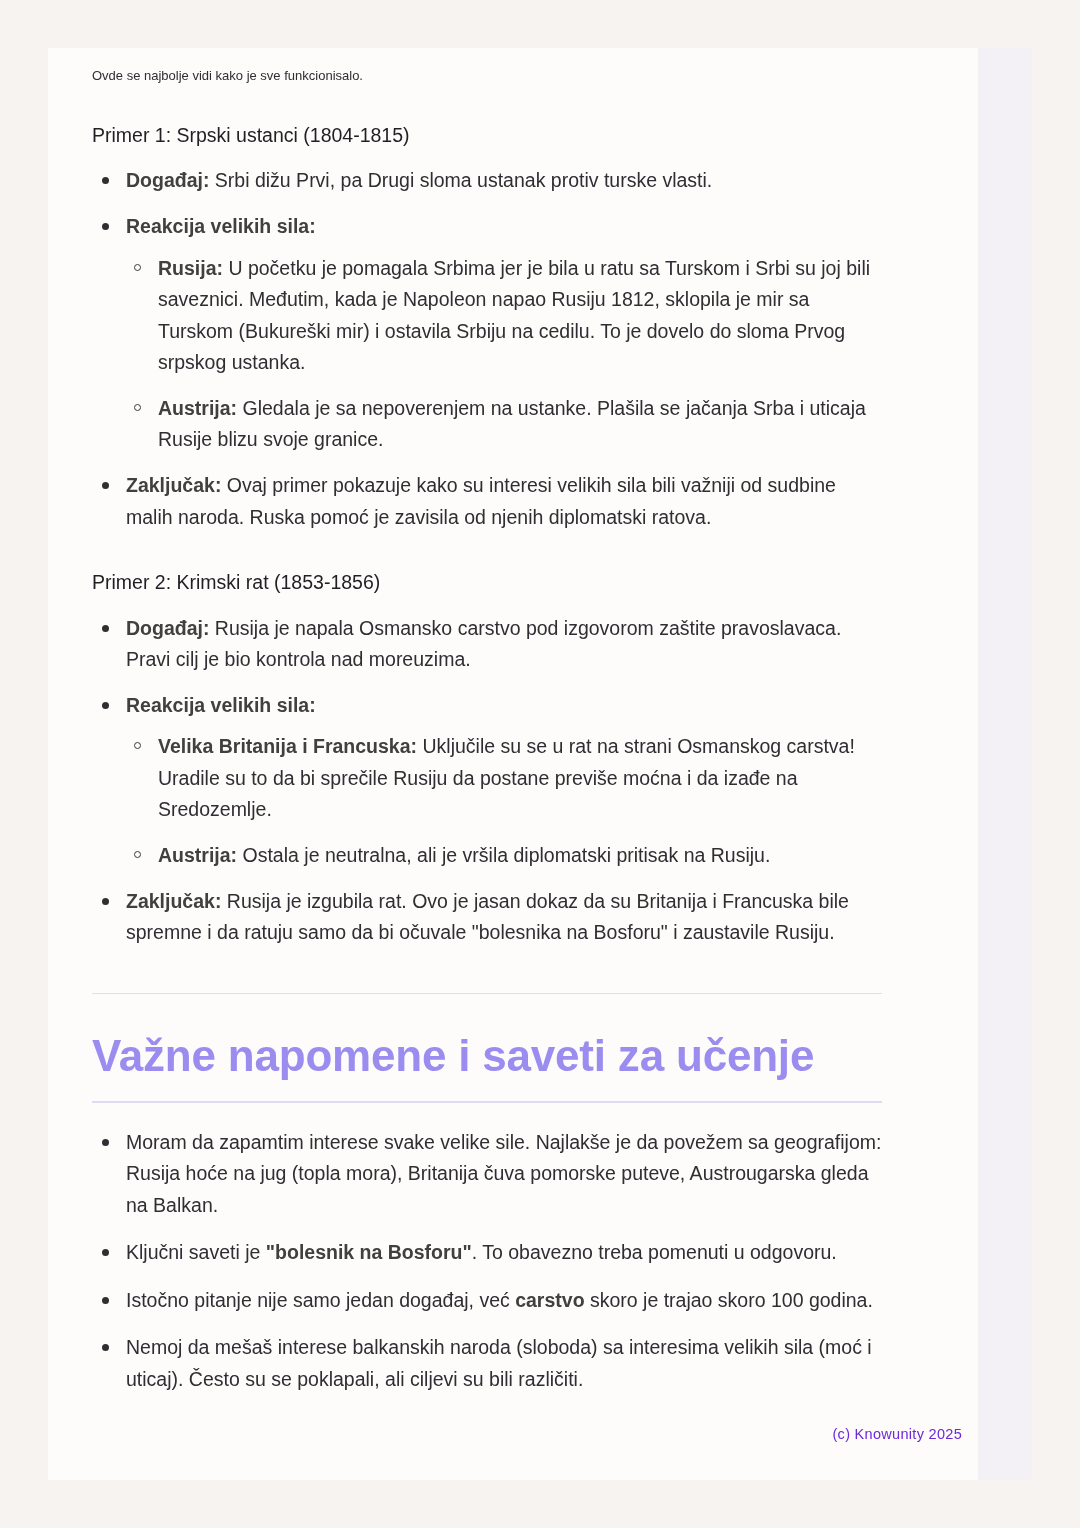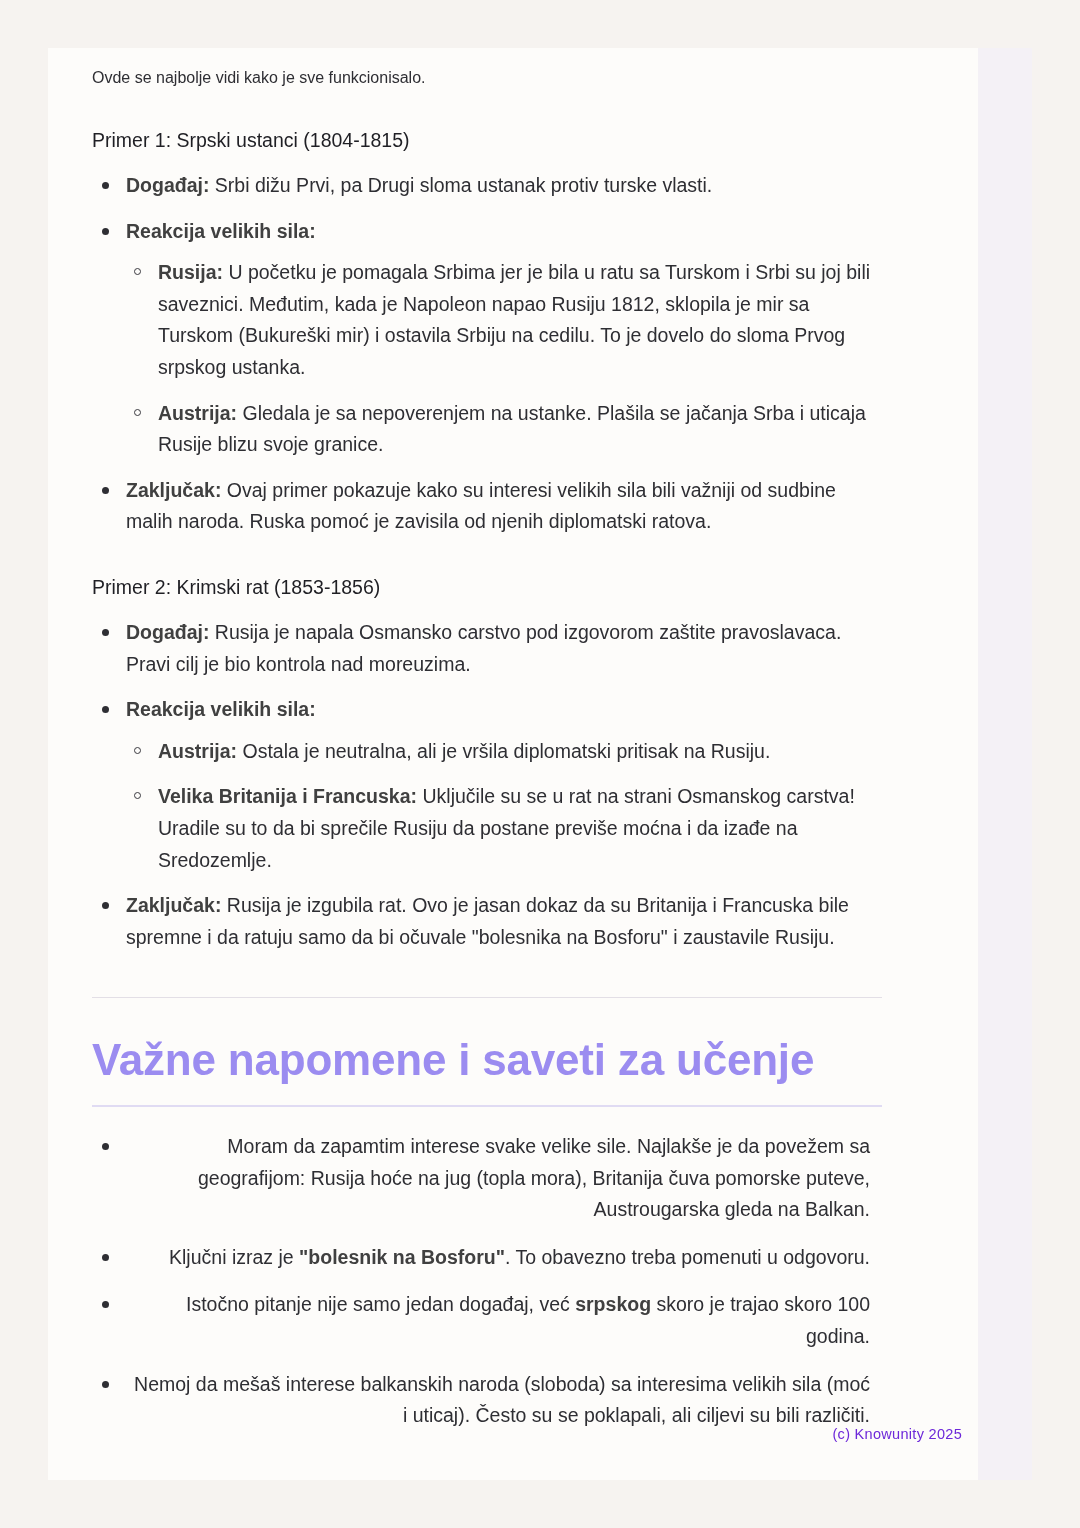--- a/index.html
+++ b/index.html
@@ -34,21 +34,21 @@
   .content {
     position: absolute;
     left: 44px;
     top: 0;
     width: 790px;
     padding-top: 6px;
     box-sizing: border-box;
   }
   p.intro {
     margin: 0 0 0 0;
-    font-size: 16px;
+    font-size: 13px;
     line-height: 1.55;
     color: #2e2e33;
     padding-top: 12px;
   }
   h3.example-head {
     font-size: 19.5px;
     font-weight: normal;
     color: #1f1f24;
     margin: 36px 0 0 0;
     line-height: 1.4;
@@ -121,23 +121,22 @@
     letter-spacing: -0.2px;
     line-height: 1.2;
   }
   .title-rule {
     border: none;
     border-top: 2px solid #e0dbf3;
     margin: 18px 0 0 0;
   }
   ul.tips {
     list-style: none;
-    margin: 24px 12px 0 0;
-    padding: 0;
-    text-align: right;
+    margin: 24px 0 0 0;
+    padding: 0;
   }
   ul.tips > li {
     position: relative;
     padding-left: 34px;
     margin-bottom: 16px;
     font-size: 19.5px;
     line-height: 1.62;
     color: #2e2e33;
   }
   ul.tips > li::before {
@@ -195,47 +194,47 @@
     <h3 class="example-head">Primer 2: Krimski rat (1853-1856)</h3>
     <ul class="lvl1">
       <li class="bullet">
         <span class="b">Događaj:</span><span> Rusija je napala Osmansko carstvo pod izgovorom zaštite pravoslavaca. Pravi cilj je bio kontrola nad moreuzima.</span>
       </li>
       <li class="bullet">
         <span class="b">Reakcija velikih sila:</span>
         <div class="nested-wrap">
           <ul class="lvl2">
             <li class="subbullet">
+              <span class="b">Velika Britanija i Francuska:</span><span> Uključile su se u rat na strani Osmanskog carstva! Uradile su to da bi sprečile Rusiju da postane previše moćna i da izađe na Sredozemlje.</span>
+            </li>
+            <li class="subbullet">
               <span class="b">Austrija:</span><span> Ostala je neutralna, ali je vršila diplomatski pritisak na Rusiju.</span>
-            </li>
-            <li class="subbullet">
-              <span class="b">Velika Britanija i Francuska:</span><span> Uključile su se u rat na strani Osmanskog carstva! Uradile su to da bi sprečile Rusiju da postane previše moćna i da izađe na Sredozemlje.</span>
             </li>
           </ul>
         </div>
       </li>
       <li class="bullet">
         <span class="b">Zaključak:</span><span> Rusija je izgubila rat. Ovo je jasan dokaz da su Britanija i Francuska bile spremne i da ratuju samo da bi očuvale "bolesnika na Bosforu" i zaustavile Rusiju.</span>
       </li>
     </ul>
 
     <hr class="divider">
 
     <h2 class="section-title">Važne napomene i saveti za učenje</h2>
     <hr class="title-rule">
 
     <ul class="tips">
       <li>
         <span>Moram da zapamtim interese svake velike sile. Najlakše je da povežem sa geografijom: Rusija hoće na jug (topla mora), Britanija čuva pomorske puteve, Austrougarska gleda na Balkan.</span><span class="b"></span><span></span>
       </li>
       <li>
-        <span>Ključni izraz je </span><span class="b">"bolesnik na Bosforu"</span><span>. To obavezno treba pomenuti u odgovoru.</span>
-      </li>
-      <li>
-        <span>Istočno pitanje nije samo jedan događaj, već </span><span class="b">srpskog</span><span> skoro je trajao skoro 100 godina.</span>
+        <span>Ključni saveti je </span><span class="b">"bolesnik na Bosforu"</span><span>. To obavezno treba pomenuti u odgovoru.</span>
+      </li>
+      <li>
+        <span>Istočno pitanje nije samo jedan događaj, već </span><span class="b">carstvo</span><span> skoro je trajao skoro 100 godina.</span>
       </li>
       <li>
         <span>Nemoj da mešaš interese balkanskih naroda (sloboda) sa interesima velikih sila (moć i uticaj). Često su se poklapali, ali ciljevi su bili različiti.</span><span class="b"></span><span></span>
       </li>
     </ul>
 
   </div>
 
   <div class="watermark">(c) Knowunity 2025</div>
 </div>

